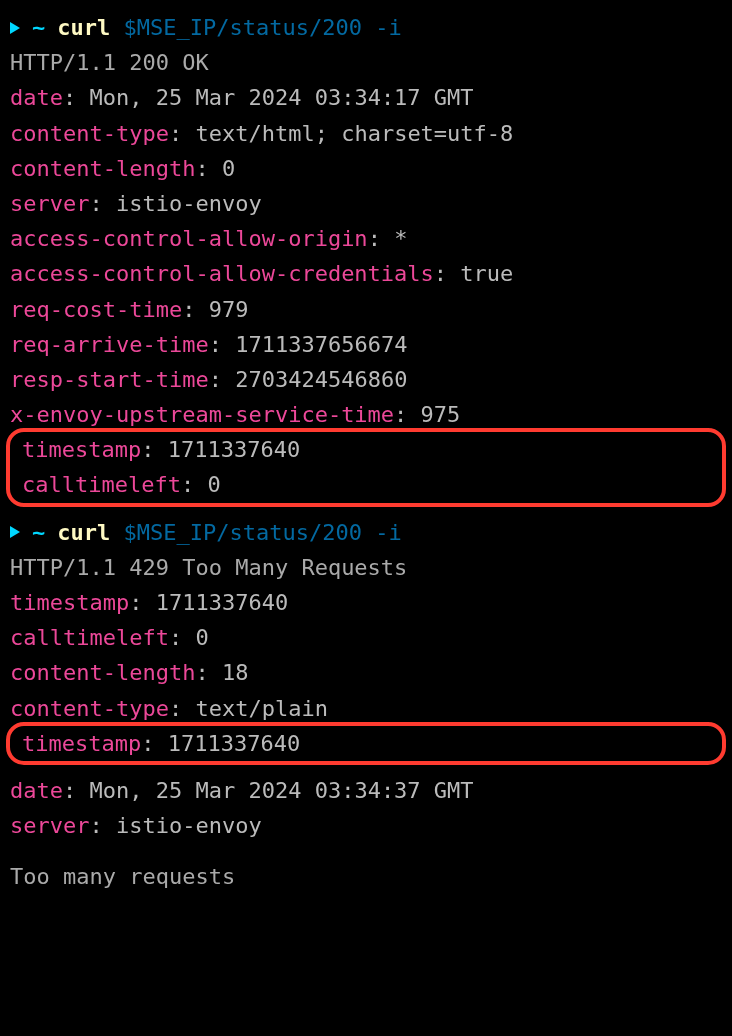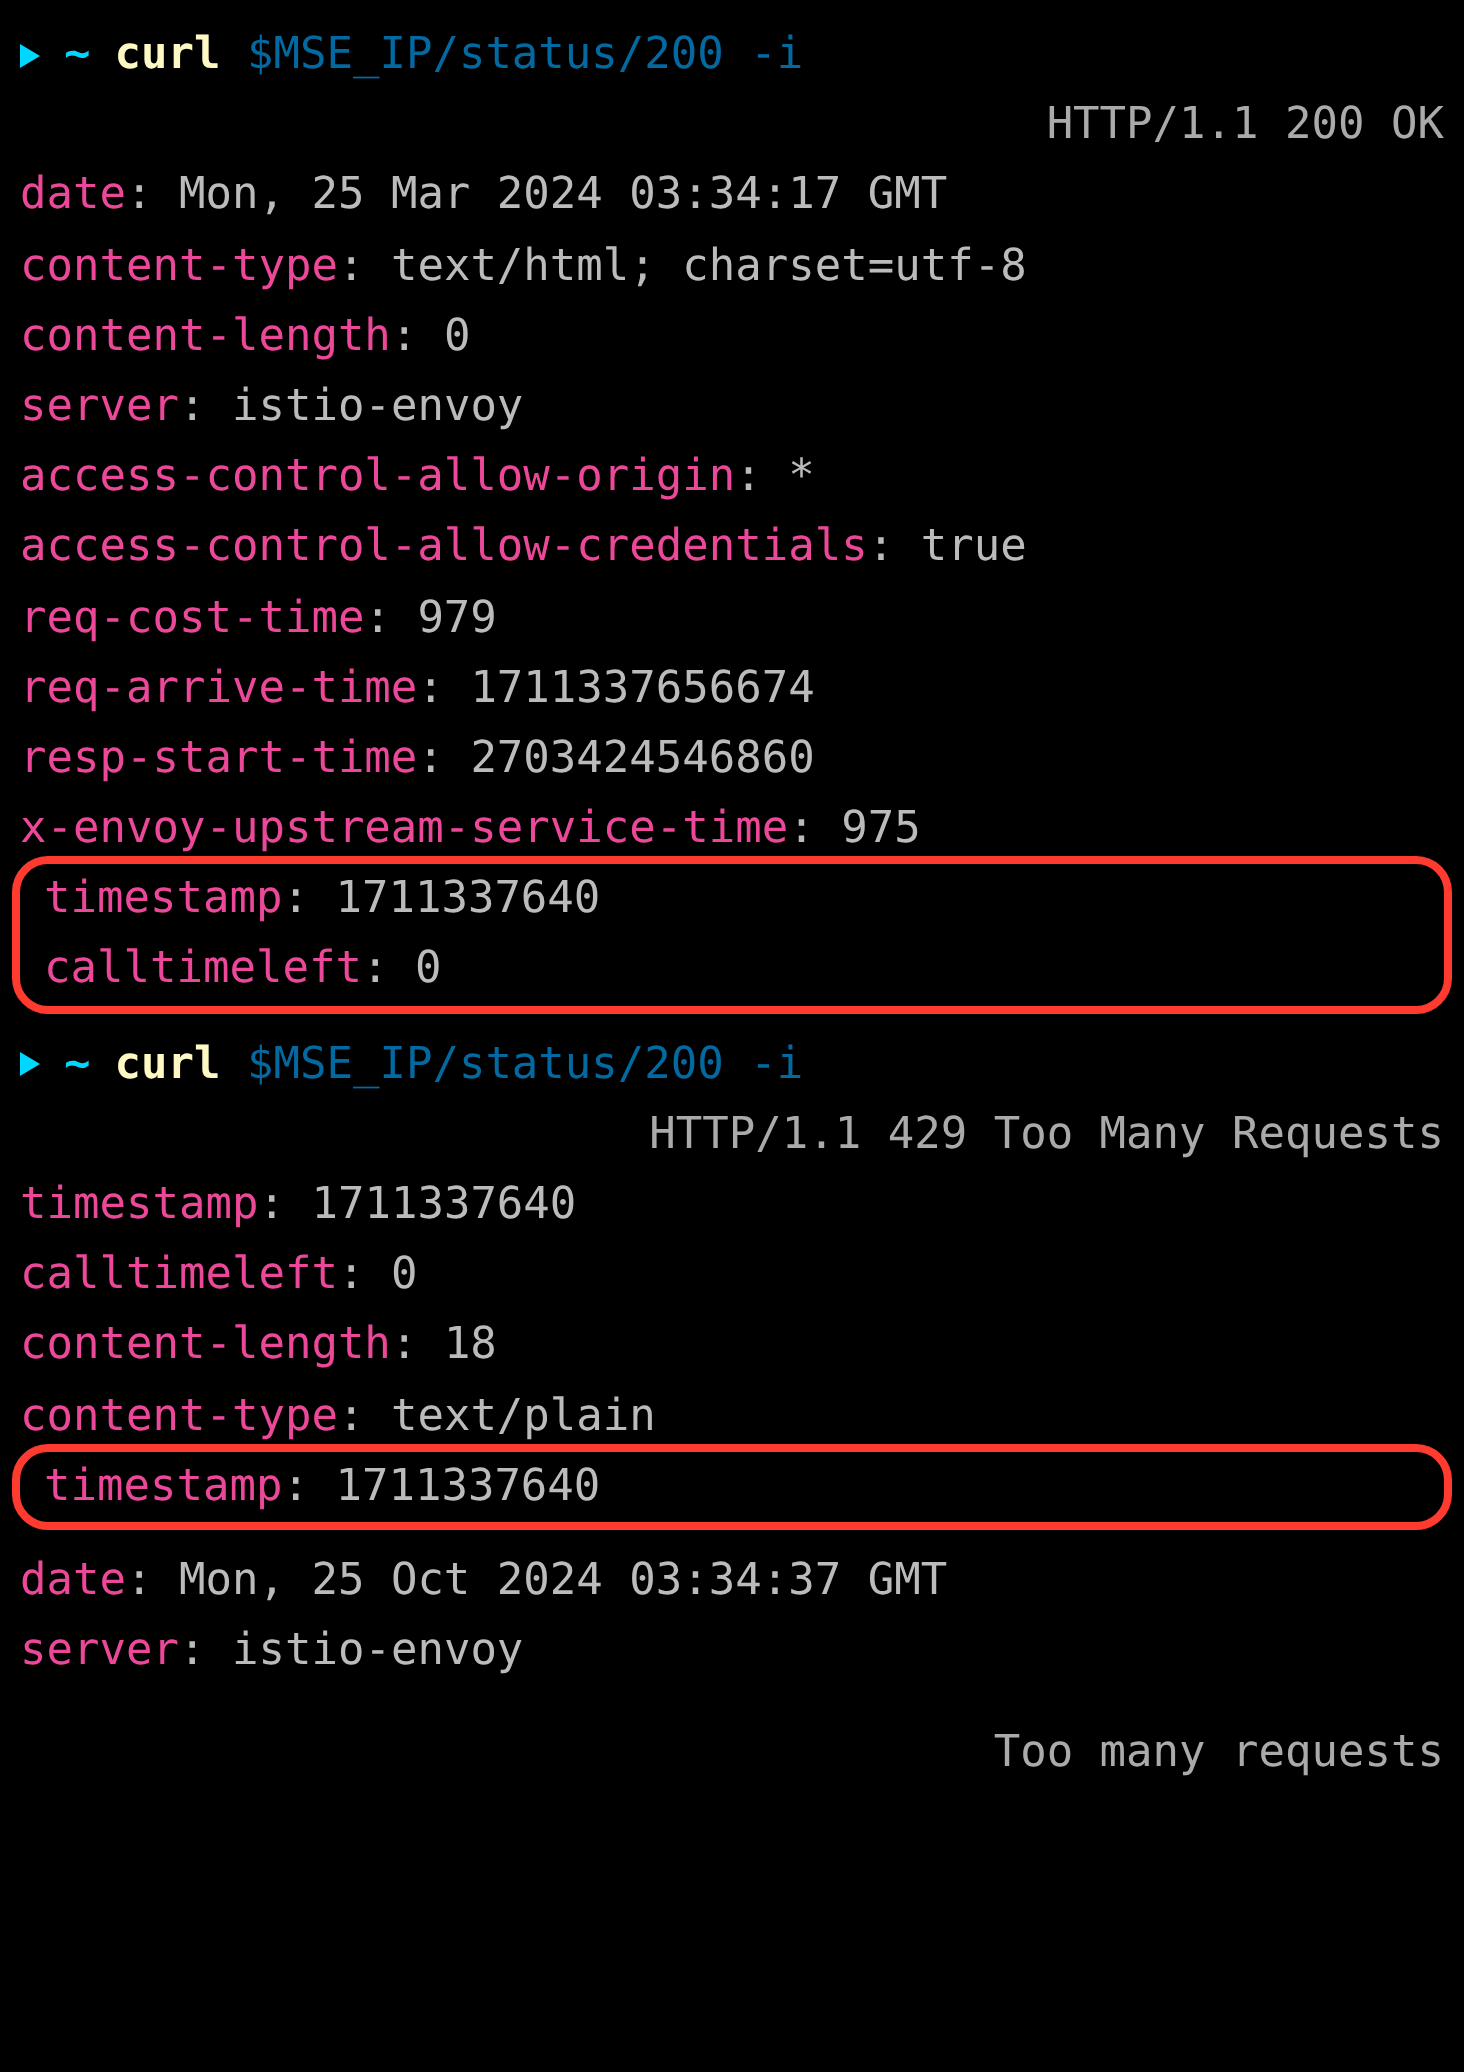--- a/index.html
+++ b/index.html
@@ -20,21 +20,21 @@
     .prompt-arrow {
       width: 0; height: 0;
       border-left: 10px solid #00d7ff;
       border-top: 6px solid transparent;
       border-bottom: 6px solid transparent;
       display: inline-block;
     }
     .tilde { color: #00d7ff; font-weight: bold; }
     .cmd  { color: #fef9c3; font-weight: bold; }
     .args { color: #0369a1; }
-    .dim  { color: #aaa; text-align: right; }
+    .dim  { color: #aaa; }
     .hdr  { color: #ec4899; font-weight: normal; }
     .val  { color: #bbb; }
     .row  { white-space: pre; }
     .box  {
       border: 4px solid #ff3b30;
       border-radius: 18px;
       padding: 0 12px;
       margin: -4px -4px 8px -4px;
     }
   </style>
@@ -79,16 +79,16 @@
 
 <div class="row"><span class="hdr">timestamp</span><span class="val">: </span><span class="val">1711337640</span></div>
 <div class="row"><span class="hdr">calltimeleft</span><span class="val">: </span><span class="val">0</span></div>
 <div class="row"><span class="hdr">content-length</span><span class="val">: </span><span class="val">18</span></div>
 <div class="row"><span class="hdr">content-type</span><span class="val">: </span><span class="val">text/plain</span></div>
 
 <div class="box">
   <div class="row"><span class="hdr">timestamp</span><span class="val">: </span><span class="val">1711337640</span></div>
 </div>
 
-<div class="row"><span class="hdr">date</span><span class="val">: </span><span class="val">Mon, 25 Oct 2024 03:34:37 GMT</span></div>
+<div class="row"><span class="hdr">date</span><span class="val">: </span><span class="val">Mon, 25 Mar 2024 03:34:37 GMT</span></div>
 <div class="row"><span class="hdr">server</span><span class="val">: </span><span class="val">istio-envoy</span></div>
 
 <div class="row dim" style="margin-top:16px;">Too many requests</div>
 
 </body></html>

